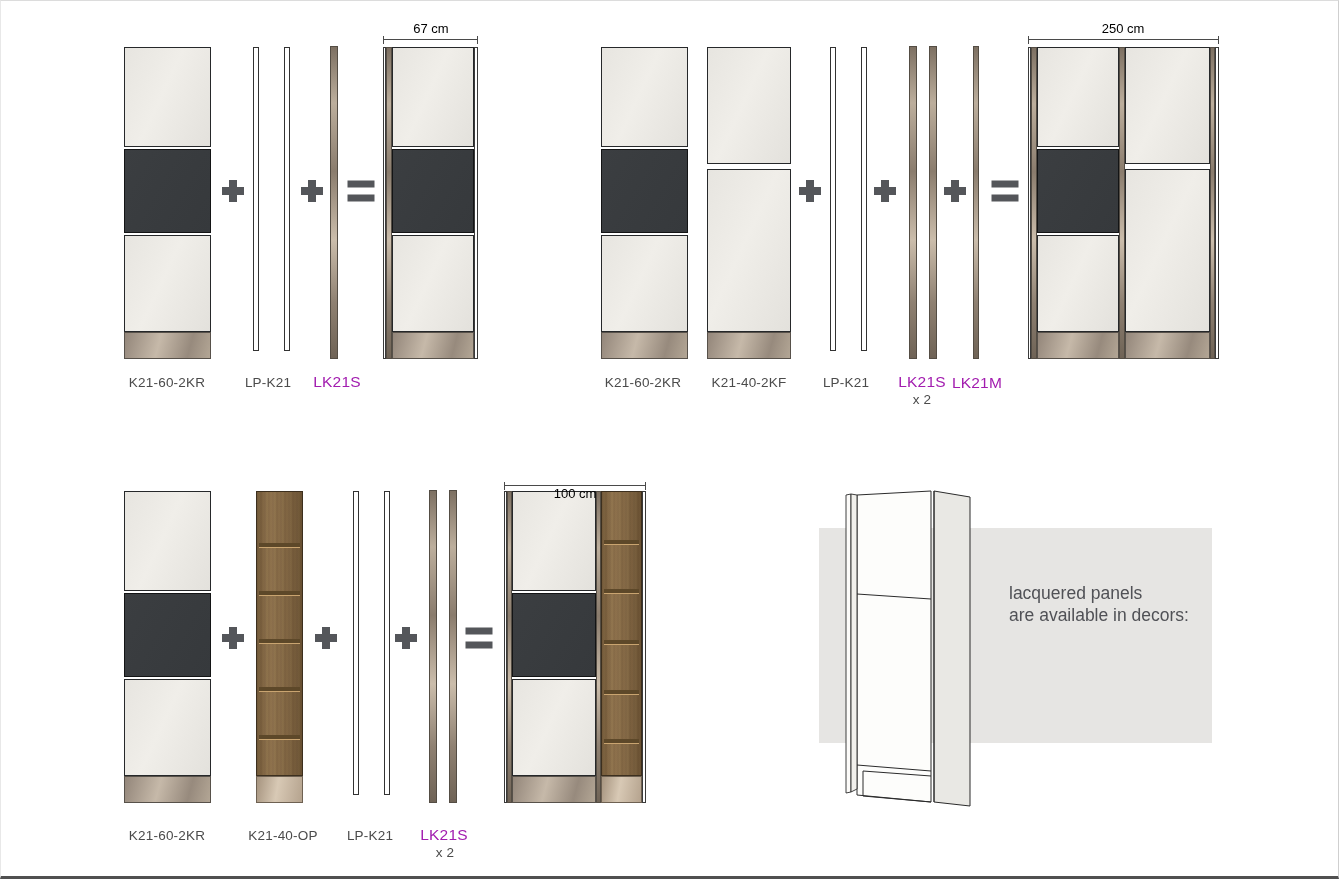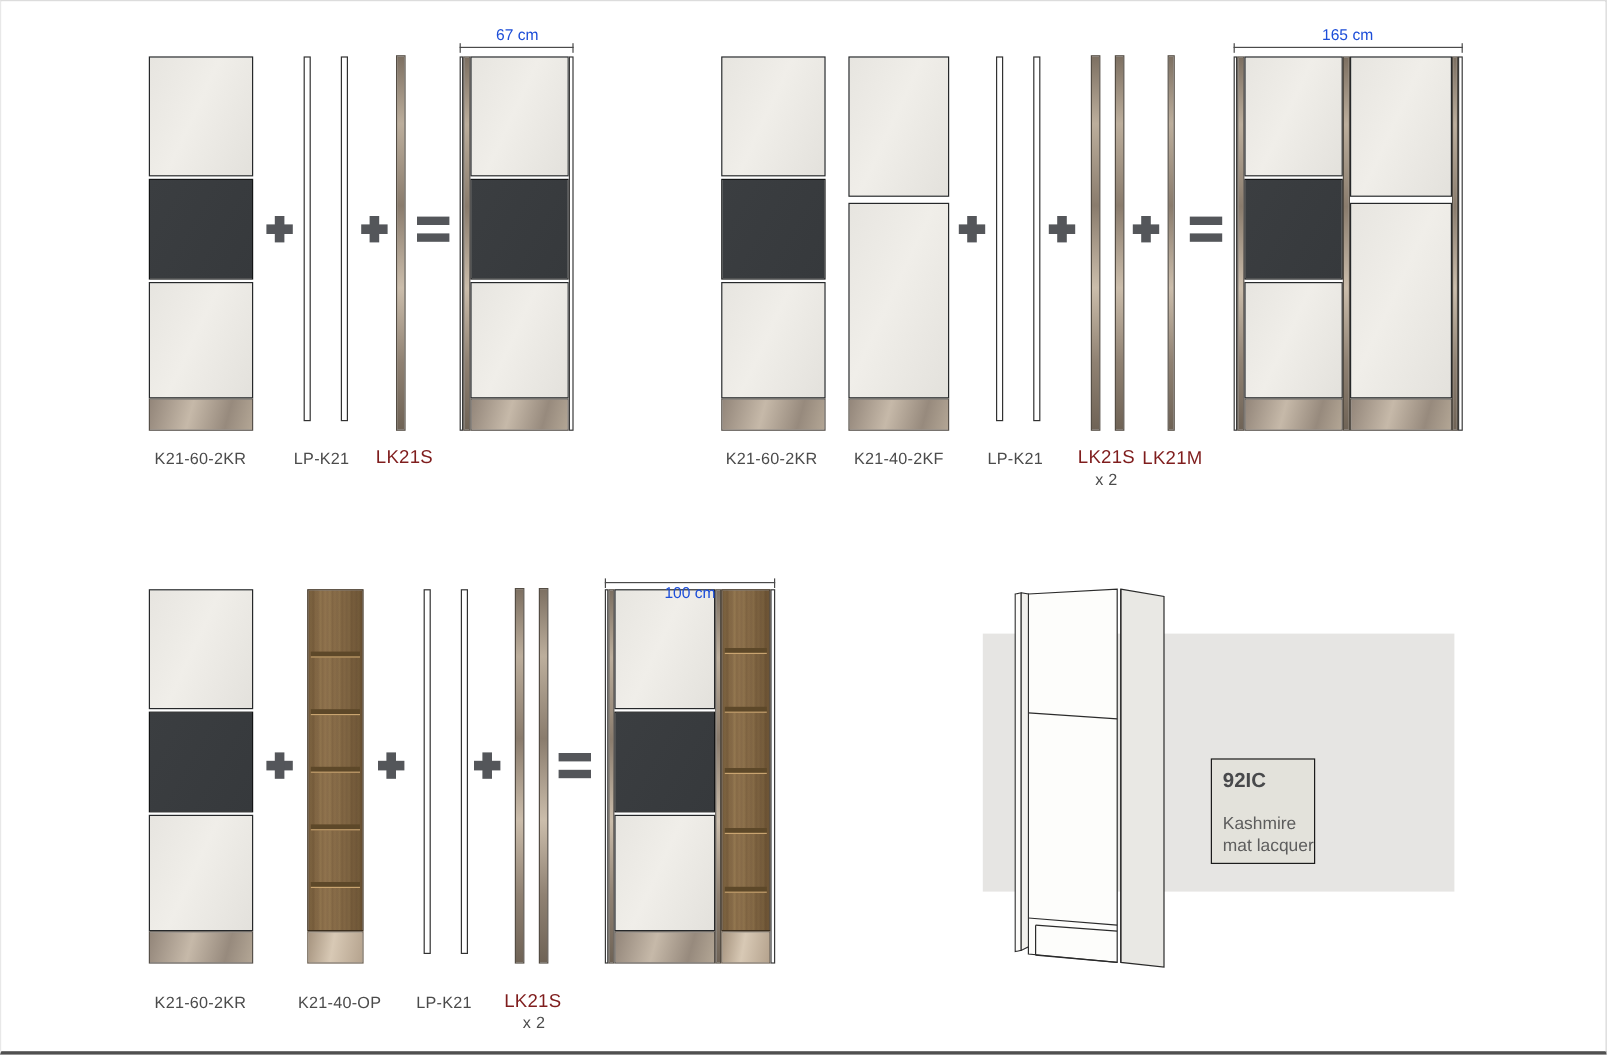--- a/index.html
+++ b/index.html
@@ -44,25 +44,25 @@
       background:linear-gradient(to bottom,#7d7062,#bcae9c 18%,#8a7c6d 40%,#cbbdab 62%,#8f8172 82%,#6f6356);}
   
   .plus{position:absolute;width:22px;height:22px;transform:translate(-50%,-50%);}
   .plus::before{content:"";position:absolute;left:0;top:7px;width:22px;height:8px;background:#54565a;}
   .plus::after{content:"";position:absolute;top:0;left:7px;width:8px;height:22px;background:#54565a;}
   .equals{position:absolute;width:27px;height:21px;transform:translate(-50%,-50%);}
   .equals::before{content:"";position:absolute;left:0;top:0;width:27px;height:7px;background:#54565a;}
   .equals::after{content:"";position:absolute;left:0;bottom:0;width:27px;height:7px;background:#54565a;}
   
   .plabel{position:absolute;transform:translateX(-50%);font-size:13.5px;color:#4b4b4b;white-space:nowrap;letter-spacing:.2px;}
-  .plabel.big{font-size:15.5px;color:#7f1d1d;}
+  .plabel.big{font-size:15.5px;color:#a21caf;}
   .dim{position:absolute;border-top:1px solid #4a4a4a;}
   .dim::before{content:"";position:absolute;left:0;top:-4px;width:1px;height:8px;background:#4a4a4a;}
   .dim::after{content:"";position:absolute;right:0;top:-4px;width:1px;height:8px;background:#4a4a4a;}
-  .dimtext{position:absolute;transform:translateX(-50%);font-size:13px;color:#1d4ed8;white-space:nowrap;}
+  .dimtext{position:absolute;transform:translateX(-50%);font-size:13px;color:#000000;white-space:nowrap;}
   
   .decor-bg{position:absolute;background:#e6e5e3;}
   .decor-text{position:absolute;font-size:17.5px;line-height:22px;color:#505156;}
   .swatch{position:absolute;box-sizing:border-box;border:1px solid #1c1c1c;background:#e3e2db;padding:8px 9px;}
   .swatch .code{font-size:17px;font-weight:bold;color:#48494b;}
   .swatch .sname{position:absolute;left:9px;bottom:5px;font-size:14.5px;line-height:18px;color:#5d5d5d;}
 </style>
 </head>
 <body>
 
@@ -142,21 +142,21 @@
     <div class="rcol" style="width:85px">
       <div class="sec kf-top"></div>
         <div class="gap5"></div>
       <div class="sec kf-bot"></div>
       <div class="plinth s-plinth"></div>
     </div>
     <div class="rlk" style="width:5px"></div>
     <div class="redge" style="width:4px"></div>
   </div>
   <div class="dim" style="left:1027px;top:38px;width:191px"></div>
-  <div class="dimtext" style="left:1122px;top:20px">165 cm</div>
+  <div class="dimtext" style="left:1122px;top:20px">250 cm</div>
 
   <div class="plabel" style="left:642px;top:374px">K21-60-2KR</div>
   <div class="plabel" style="left:748px;top:374px">K21-40-2KF</div>
   <div class="plabel" style="left:845px;top:374px">LP-K21</div>
   <div class="plabel big" style="left:921px;top:372px">LK21S</div>
   <div class="plabel" style="left:921px;top:391px">x 2</div>
   <div class="plabel big" style="left:976px;top:373px">LK21M</div>
 
   <div class="cab" style="left:123px;top:490px;width:87px;height:312px">
     <div class="sec s-top"></div>
@@ -232,22 +232,19 @@
     <line x1="29" y1="290" x2="97" y2="295" stroke="#2b2b2b" stroke-width="1"></line>
     <line x1="29" y1="290" x2="29" y2="315" stroke="#2b2b2b" stroke-width="1"></line>
     <line x1="29" y1="315" x2="97" y2="321" stroke="#2b2b2b" stroke-width="1"></line>
 
     <line x1="100" y1="10" x2="100" y2="321" stroke="#2b2b2b" stroke-width="1"></line>
 
     <polygon points="12,14 17,13 17,311 12,312" fill="#fcfbf9" stroke="#2b2b2b" stroke-width="0.9"></polygon>
     <polygon points="17,13 23,14 23,308 17,311" fill="#f1f0ec" stroke="#2b2b2b" stroke-width="0.9"></polygon>
   </svg>
 
-
-  <div class="swatch" style="left:1008px;top:631px;width:87px;height:88px">
-    <div class="code">92IC</div>
-    <div class="sname">
-      <div>Kashmire</div>
-      <div>mat lacquer</div>
-    </div>
-  </div>
+  <div class="decor-text" style="left:1008px;top:581px">
+    <div>lacquered panels</div>
+    <div>are available in decors:</div>
+  </div>
+
 
 </div>
 
 </body></html>

